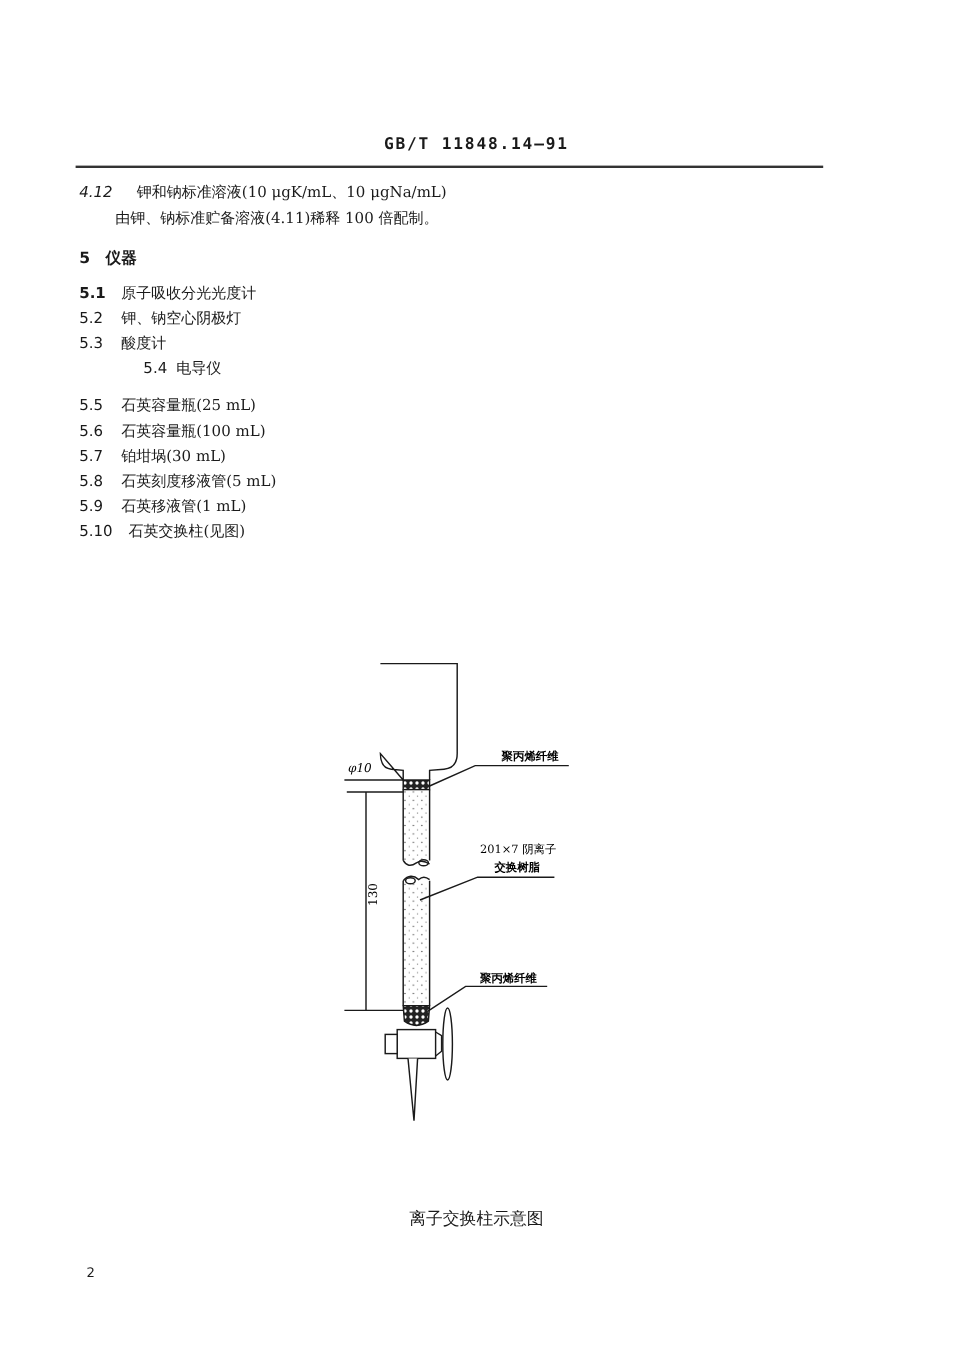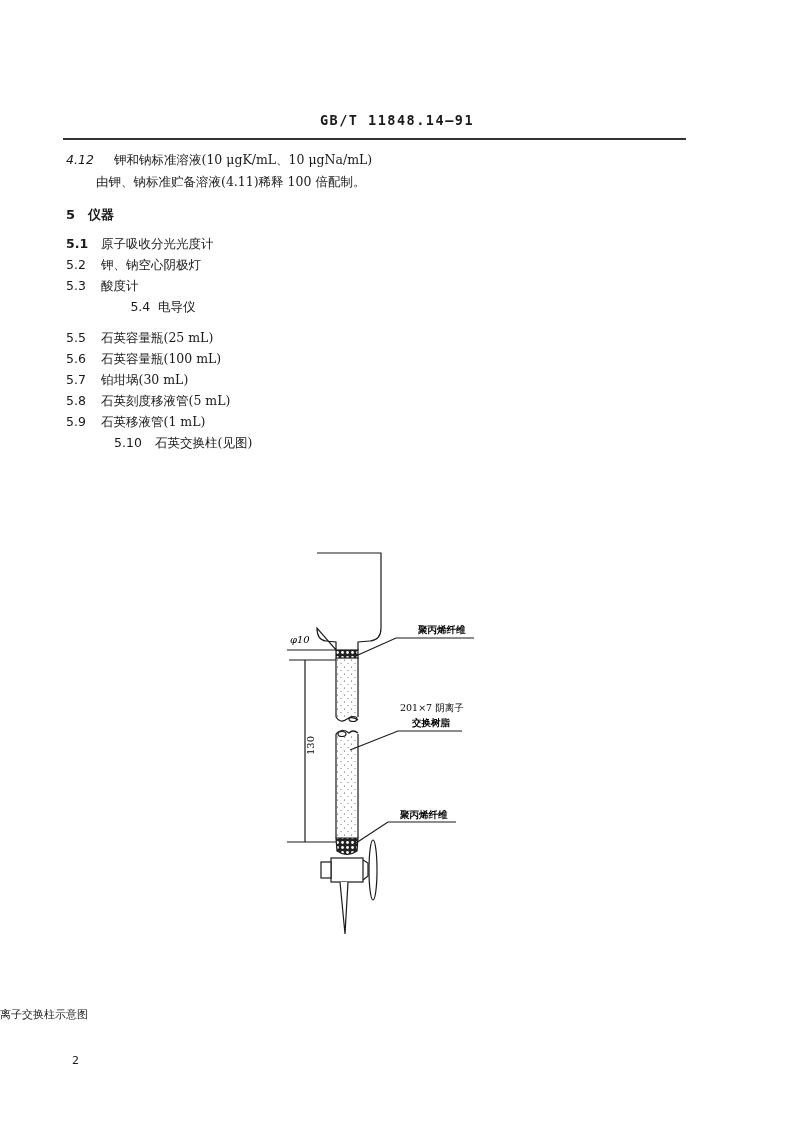--- a/index.html
+++ b/index.html
@@ -7,21 +7,21 @@
          font-family: "DejaVu Serif", "Liberation Serif", serif; color: #1a1a1a; }
   .abs { position: absolute; }
   .header-title { left: 0; width: 794px; top: 112px; text-align: center;
                   font-family: "DejaVu Sans Mono", "Liberation Mono", monospace;
                   font-size: 13.5px; font-weight: bold; letter-spacing: 1.5px; }
   .header-rule { left: 63px; top: 138px; width: 623px; height: 1.5px; background: #333; }
   .line { font-size: 12.5px; white-space: nowrap; }
   .num { font-family: "DejaVu Sans", "Liberation Sans", sans-serif; display: inline-block; }
   .sec-title { font-size: 13px; font-weight: bold; font-family: "DejaVu Sans", "Liberation Sans", sans-serif; }
   .page-num { left: 72px; top: 1054px; font-size: 11px; font-family: "DejaVu Sans", sans-serif; }
-  .caption { left: 0; width: 794px; top: 1007px; text-align: left; font-size: 11px; }
+  .caption { left: 0; width: 794px; top: 1007px; text-align: center; font-size: 14px; }
   svg text { font-family: "DejaVu Serif", "Liberation Serif", serif; }
 </style>
 </head>
 <body>
 
 <div class="abs header-title">GB/T 11848.14—91</div>
 <div class="abs header-rule"></div>
 
 <div class="abs line" style="left:66px; top:152px;">
   <span class="num" style="width:48px;font-style:italic;">4.12</span><span>钾和钠标准溶液(10 μgK/mL、10 μgNa/mL)</span>
@@ -35,21 +35,21 @@
 <div class="abs" style="left:66px; top:236px;">
   <div class="line" style="height:21px;"><span class="num" style="width:35px;font-weight:bold;">5.1</span><span>原子吸收分光光度计</span></div>
   <div class="line" style="height:21px;"><span class="num" style="width:35px;">5.2</span><span>钾、钠空心阴极灯</span></div>
   <div class="line" style="height:21px;"><span class="num" style="width:35px;">5.3</span><span>酸度计</span></div>
   <div class="line" style="height:21px;text-align:center;"><span class="num" style="width:35px;">5.4</span><span>电导仪</span></div>
   <div class="line" style="height:21px;margin-top:10px;"><span class="num" style="width:35px;">5.5</span><span>石英容量瓶(25 mL)</span></div>
   <div class="line" style="height:21px;"><span class="num" style="width:35px;">5.6</span><span>石英容量瓶(100 mL)</span></div>
   <div class="line" style="height:21px;"><span class="num" style="width:35px;">5.7</span><span>铂坩埚(30 mL)</span></div>
   <div class="line" style="height:21px;"><span class="num" style="width:35px;">5.8</span><span>石英刻度移液管(5 mL)</span></div>
   <div class="line" style="height:21px;"><span class="num" style="width:35px;">5.9</span><span>石英移液管(1 mL)</span></div>
-  <div class="line" style="height:21px;"><span class="num" style="width:41px;margin-left:48px;">5.10</span><span>石英交换柱(见图)</span></div>
+  <div class="line" style="height:21px;"><span class="num" style="width:41px;">5.10</span><span>石英交换柱(见图)</span></div>
 </div>
 
 <svg class="abs" style="left:0; top:0;" width="794" height="1123">
   <defs>
     <pattern id="dots" width="7" height="7" patternUnits="userSpaceOnUse">
       <circle cx="1.5" cy="2" r="0.6" fill="#444"></circle>
       <circle cx="5" cy="5.5" r="0.5" fill="#555"></circle>
     </pattern>
     <pattern id="mesh" width="5" height="5" patternUnits="userSpaceOnUse">
       <rect width="5" height="5" fill="#222"></rect>

